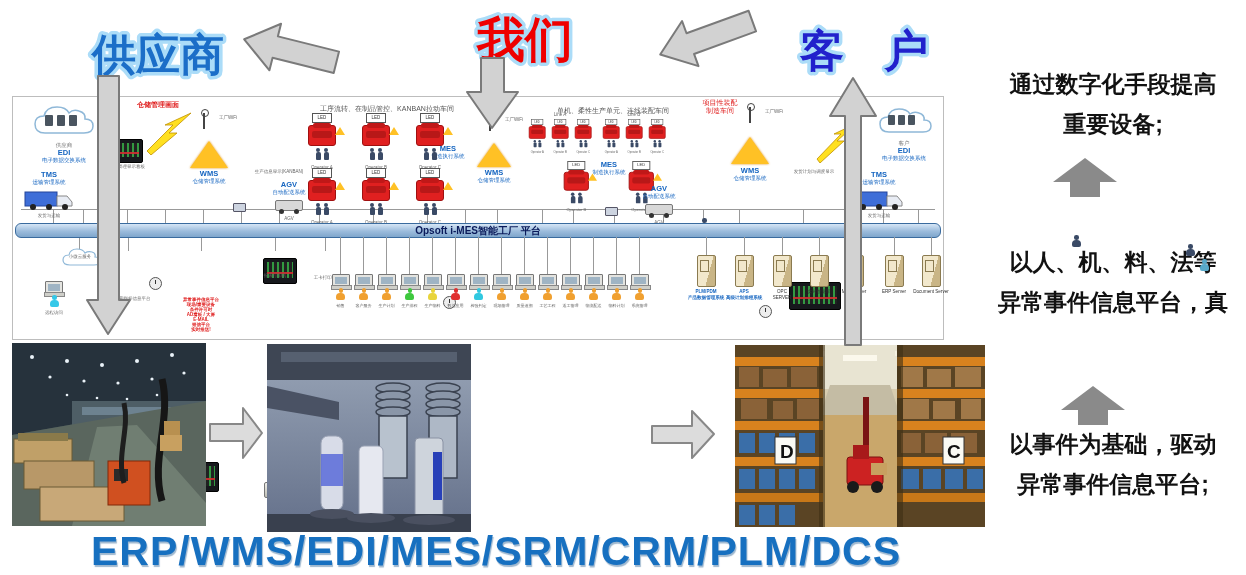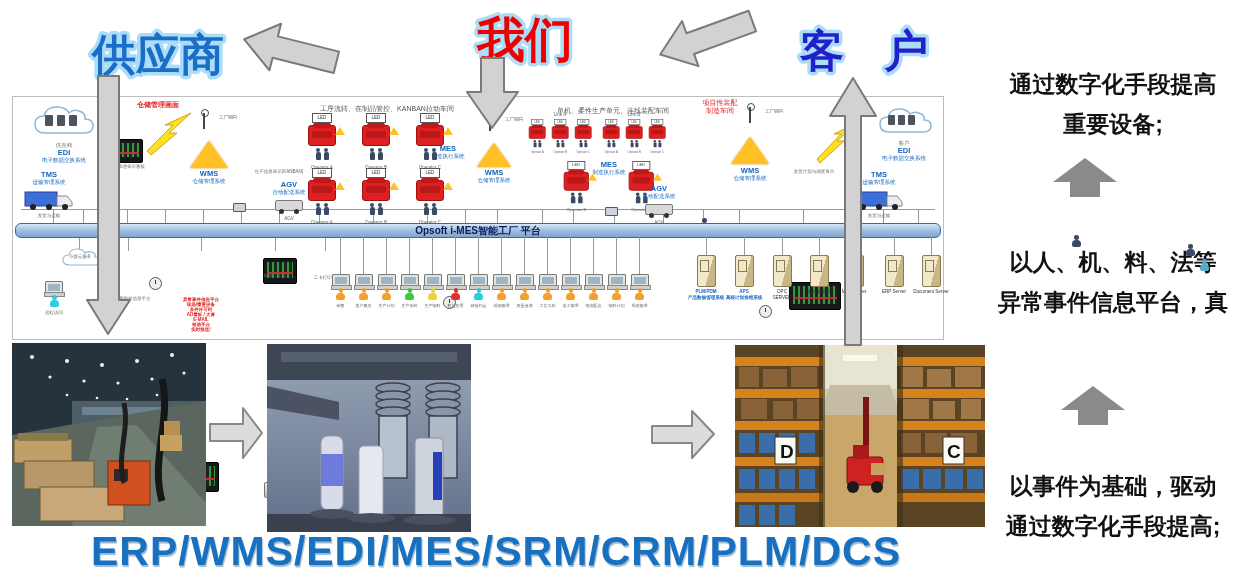--- a/index.html
+++ b/index.html
@@ -106,23 +106,23 @@
   </svg>
 
   <div class="rp" style="top:64px">
     <div>通过数字化手段提高</div>
     <div>重要设备;</div>
   </div>
   <div class="rp" style="top:242px">
     <div>以人、机、料、法等</div>
     <div>异常事件信息平台，真</div>
   </div>
-  <div class="rp" style="top:466px">
+  <div class="rp" style="top:424px">
     <div>以事件为基础，驱动</div>
-    <div>通过数字化手段提高;</div>
+    <div>异常事件信息平台;</div>
   </div>
 
   <div class="banner">ERP/WMS/EDI/MES/SRM/CRM/PLM/DCS</div>
 
   <div class="panel">
     <div class="busline"></div>
     <div id="ticks">
         <div class="tick" style="left: 40px; top: 112px; height: 14px;"></div>
         <div class="tick" style="left: 70px; top: 112px; height: 14px;"></div>
         <div class="tick" style="left: 114px; top: 112px; height: 14px;"></div>

